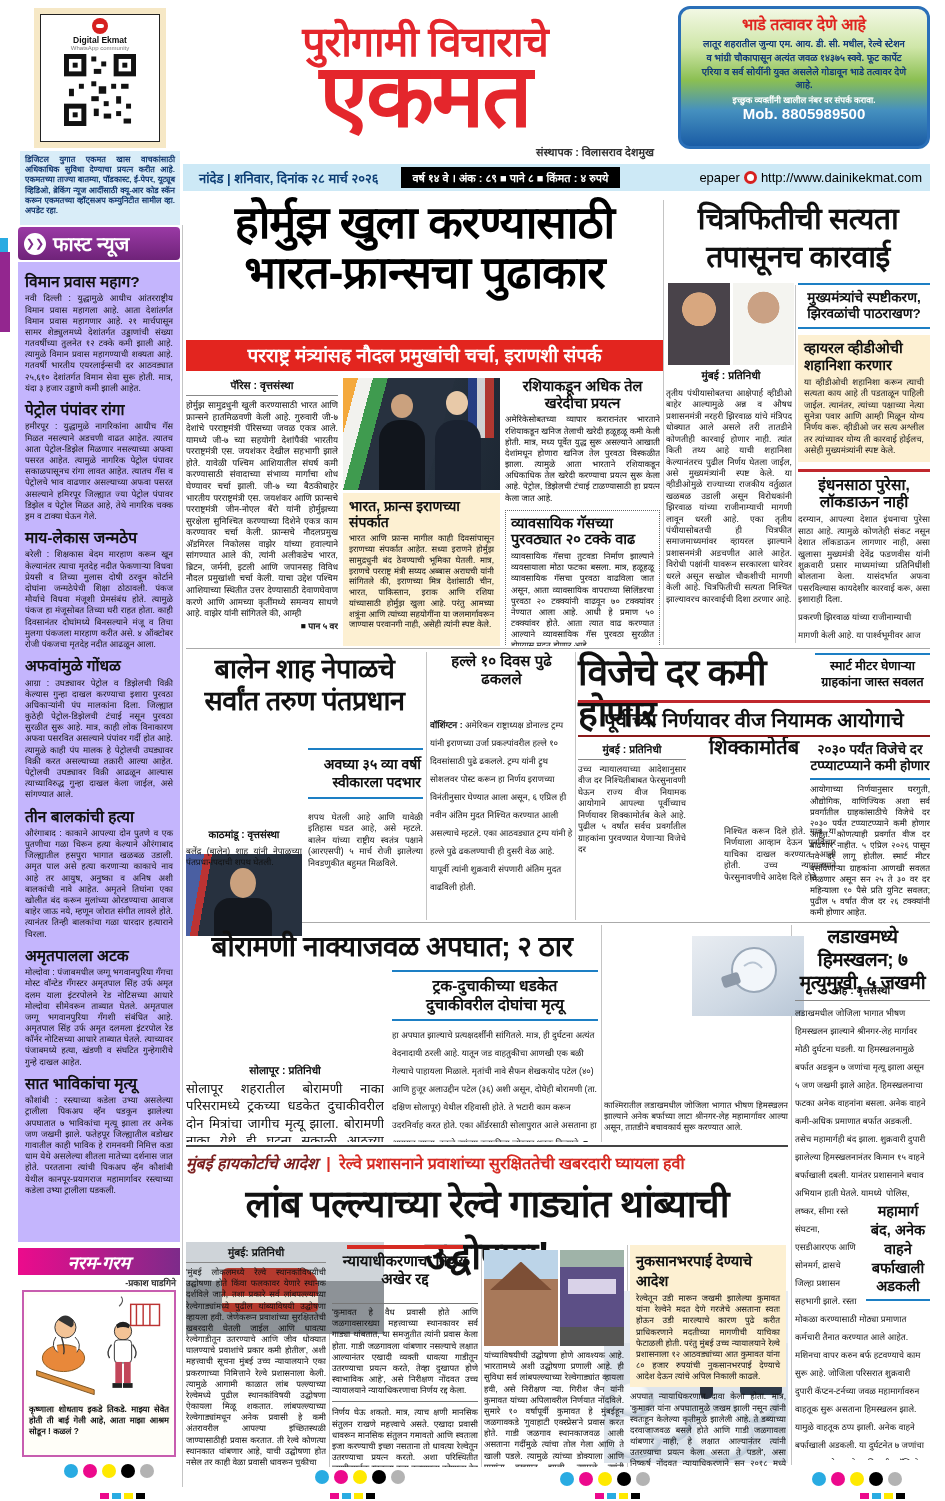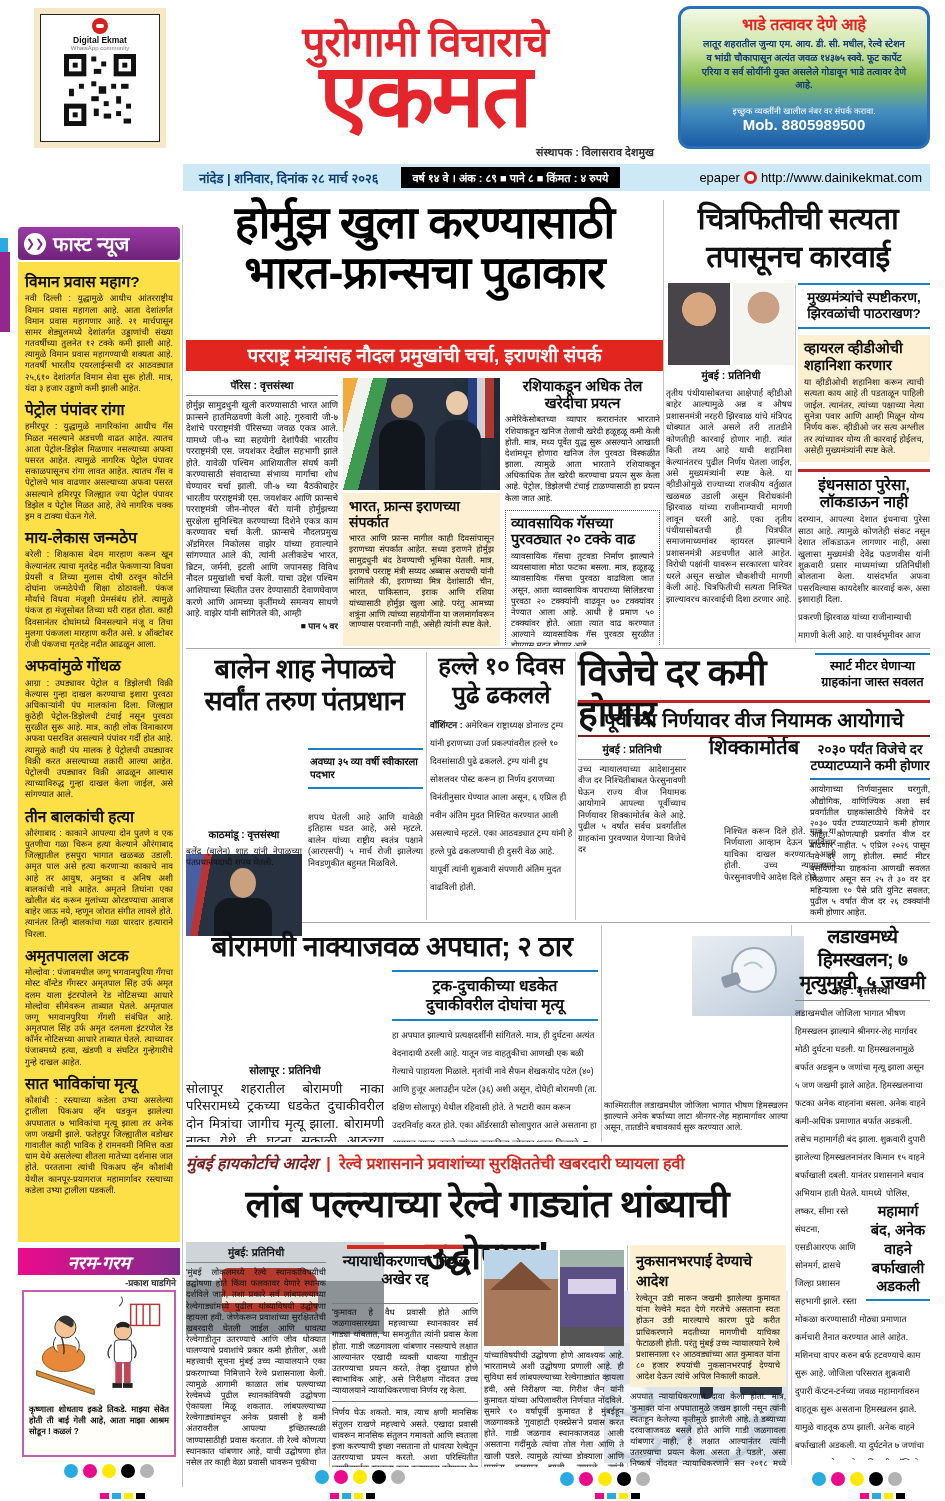--- a/index.html
+++ b/index.html
@@ -20,40 +20,40 @@
         font-size:8px;font-weight:bold;color:#14386e;line-height:1.28;text-align:justify;}
   .m-tagline{left:188px;top:12px;width:474px;font-size:41px;font-weight:900;color:#e4262c;text-align:center;
         letter-spacing:-1px;white-space:nowrap;}
   .m-title{left:188px;top:50px;width:474px;font-size:88px;line-height:1.05;font-weight:900;color:#e4262c;text-align:center;
         letter-spacing:-2px;}
   .m-founder{left:188px;top:144px;width:466px;text-align:right;font-size:11px;font-weight:bold;color:#333;}
   .ad-box{left:678px;top:6px;width:252px;height:143px;border:3px solid #2a6fb8;border-radius:12px;overflow:hidden;
         background:linear-gradient(180deg,#f2f8e4 0%,#cfe6a8 28%,#8bbf52 52%,#4590bf 74%,#1a5ca5 100%);}
   .ad-title{font-size:16px;font-weight:900;color:#e02420;text-align:center;margin-top:4px;}
   .ad-body{font-size:9.5px;font-weight:bold;color:#123a78;text-align:center;line-height:1.45;padding:2px 20px 0;}
-  .ad-contact{font-size:8.5px;font-weight:normal;color:#fff;text-align:center;margin-top:13px;}
+  .ad-contact{font-size:8.5px;font-weight:bold;color:#fff;text-align:center;margin-top:2px;}
   .ad-mob{font-size:15px;font-weight:900;color:#fff;text-align:center;}
   .date-strip{left:183px;top:164px;width:747px;height:27px;background:#cde9f6;display:flex;align-items:center;}
   .ds-place{font-size:13px;font-weight:bold;color:#0d3e75;margin-left:16px;white-space:nowrap;}
   .ds-issue{background:#000;color:#fff;font-size:11px;font-weight:bold;padding:3px 12px;margin-left:22px;white-space:nowrap;}
   .ds-right{margin-left:auto;margin-right:8px;display:flex;align-items:center;gap:4px;font-size:13px;color:#000000;}
   .epaper-dot{width:13px;height:13px;border-radius:50%;background:#d6201f;position:relative;}
   .epaper-dot:after{content:"";position:absolute;left:3px;top:3px;width:7px;height:7px;border-radius:50%;background:#fff;}
 
   
   .mark-cyan{left:0;top:238px;width:8px;height:26px;background:#29abe2;}
   .mark-purple{left:0;top:252px;width:10px;height:80px;background:#93268f;}
 
   
   .fast-header{left:18px;top:227px;width:162px;height:33px;background:linear-gradient(180deg,#9a3aa5,#6f2379);
         border-radius:4px;display:flex;align-items:center;gap:7px;padding-left:6px;}
   .fast-icon{width:22px;height:22px;border-radius:50%;background:#fff;display:flex;align-items:center;justify-content:center;
         color:#7d2b8a;font-size:11px;font-weight:900;line-height:1;}
   .fast-title{color:#fff;font-size:20px;font-weight:900;}
-  .sidebar-body{left:18px;top:262px;width:162px;height:980px;background:#fde047;padding:4px 7px;overflow:hidden;}
+  .sidebar-body{left:18px;top:262px;width:162px;height:980px;background:#c4b5fd;padding:4px 7px;overflow:hidden;}
   .fn-title{font-size:15.5px;font-weight:900;line-height:1.12;margin:7px 0 3px;}
   .fn-body{font-size:8.55px;line-height:1.31;text-align:justify;}
   .naram-header{left:18px;top:1248px;width:162px;height:27px;background:linear-gradient(90deg,#ec0b8c,#7d2b8a);
         color:#fff;font-size:18px;font-weight:900;font-style:italic;display:flex;align-items:center;justify-content:center;}
   .naram-byline{left:18px;top:1276px;width:158px;text-align:right;font-size:9px;font-weight:bold;color:#333;}
   .cartoon-box{left:22px;top:1290px;width:154px;height:167px;border:2px solid #c75daf;background:#fffef8;padding:3px;}
   .cartoon-cap{font-size:8.3px;font-weight:bold;line-height:1.3;padding:1px 2px;text-align:justify;}
 
   
   .vline{width:1px;background:#c4c4c4;}
@@ -90,24 +90,24 @@
   .vr-beige{margin-top:6px;padding:5px 6px;}
   .vr-beige-title{font-size:14.5px;font-weight:900;line-height:1.15;margin-bottom:3px;}
   .fuel-rule{height:3px;background:#c0272d;margin:7px 0 4px;}
   .fuel-title{font-size:15.5px;font-weight:900;line-height:1.15;text-align:center;margin-bottom:3px;}
 
   
   .balen-headline{left:186px;top:654px;width:237px;font-size:27px;font-weight:900;line-height:1.18;text-align:center;letter-spacing:-0.5px;}
   .balen-photo{left:186px;top:742px;width:116px;height:82px;}
   .balen-cap{left:186px;top:827px;width:116px;font-size:10px;font-weight:bold;text-align:center;}
   .balen-subhead{left:308px;top:748px;width:115px;border-top:2px solid #1d7fc4;border-bottom:2px solid #1d7fc4;
-        padding:6px 2px;font-size:10px;font-weight:900;text-align:left;line-height:1.25;}
+        padding:6px 2px;font-size:14px;font-weight:900;text-align:right;line-height:1.25;}
   .balen-b1{left:308px;top:812px;width:115px;height:108px;overflow:hidden;}
   .balen-b2{left:186px;top:846px;width:116px;height:74px;overflow:hidden;}
-  .strikes-headline{left:430px;top:652px;width:143px;font-size:24px;font-weight:900;line-height:1.2;text-align:center;}
+  .strikes-headline{left:430px;top:652px;width:143px;font-size:15px;font-weight:900;line-height:1.2;text-align:center;}
   .strikes-body{left:430px;top:714px;width:143px;height:206px;overflow:hidden;}
   .power-headline{left:578px;top:653px;width:232px;font-size:37px;font-weight:900;letter-spacing:-1px;line-height:1.1;}
   .power-sidenote{left:815px;top:653px;width:115px;border-top:2px solid #1d7fc4;padding-top:4px;
         font-size:12.5px;font-weight:900;text-align:center;line-height:1.25;}
   .power-redrule{left:578px;top:700px;width:352px;height:3px;background:#c0272d;}
   .power-subhead{left:578px;top:706px;width:352px;font-size:20px;font-weight:900;text-align:center;}
   .power-maroonrule{left:578px;top:735px;width:352px;height:2px;background:#8b1a1a;}
   .power-c1{left:578px;top:742px;width:108px;height:178px;overflow:hidden;}
   .power-photo{left:692px;top:742px;width:112px;height:80px;}
   .power-c2{left:724px;top:826px;width:112px;height:94px;overflow:hidden;}
@@ -221,20 +221,21 @@
             <rect x="12" y="22" width="2" height="3"></rect>
           <rect x="16" y="24" width="3" height="2"></rect>
             <rect x="21" y="23" width="2" height="2"></rect>
             <rect x="24" y="26" width="3" height="2"></rect>
           <rect x="6" y="12" width="2" height="2"></rect>
             <rect x="2" y="14" width="2" height="3"></rect>
         </g>
       </svg>
     </div>
   </div>
+  <div class="abs digital-note">डिजिटल युगात एकमत खास वाचकांसाठी अधिकाधिक सुविधा देण्याचा प्रयत्न करीत आहे. एकमतच्या ताज्या बातम्या, पॉडकास्ट, ई-पेपर, यूट्यूब व्हिडिओ, ब्रेकिंग न्यूज आदींसाठी क्यू-आर कोड स्कॅन करून एकमतच्या व्हॉट्सअप कम्युनिटीत सामील व्हा. अपडेट रहा.</div>
 
   <div class="abs m-tagline">पुरोगामी विचाराचे</div>
   <div class="abs m-title">एकमत</div>
   <div class="abs m-founder">संस्थापक : विलासराव देशमुख</div>
 
   <div class="abs ad-box">
     <div class="ad-title">भाडे तत्वावर देणे आहे</div>
     <div class="ad-body">लातूर शहरातील जुन्या एम. आय. डी. सी. मधील, रेल्वे स्टेशन व भांग्री चौकापासून अत्यंत जवळ १४३७५ स्क्वे. फूट कार्पेट एरिया व सर्व सोयींनी युक्त असलेले गोडावून भाडे तत्वावर देणे आहे.</div>
     <div class="ad-contact">इच्छुक व्यक्तींनी खालील नंबर वर संपर्क करावा.</div>
     <div class="ad-mob">Mob. 8805989500</div>

